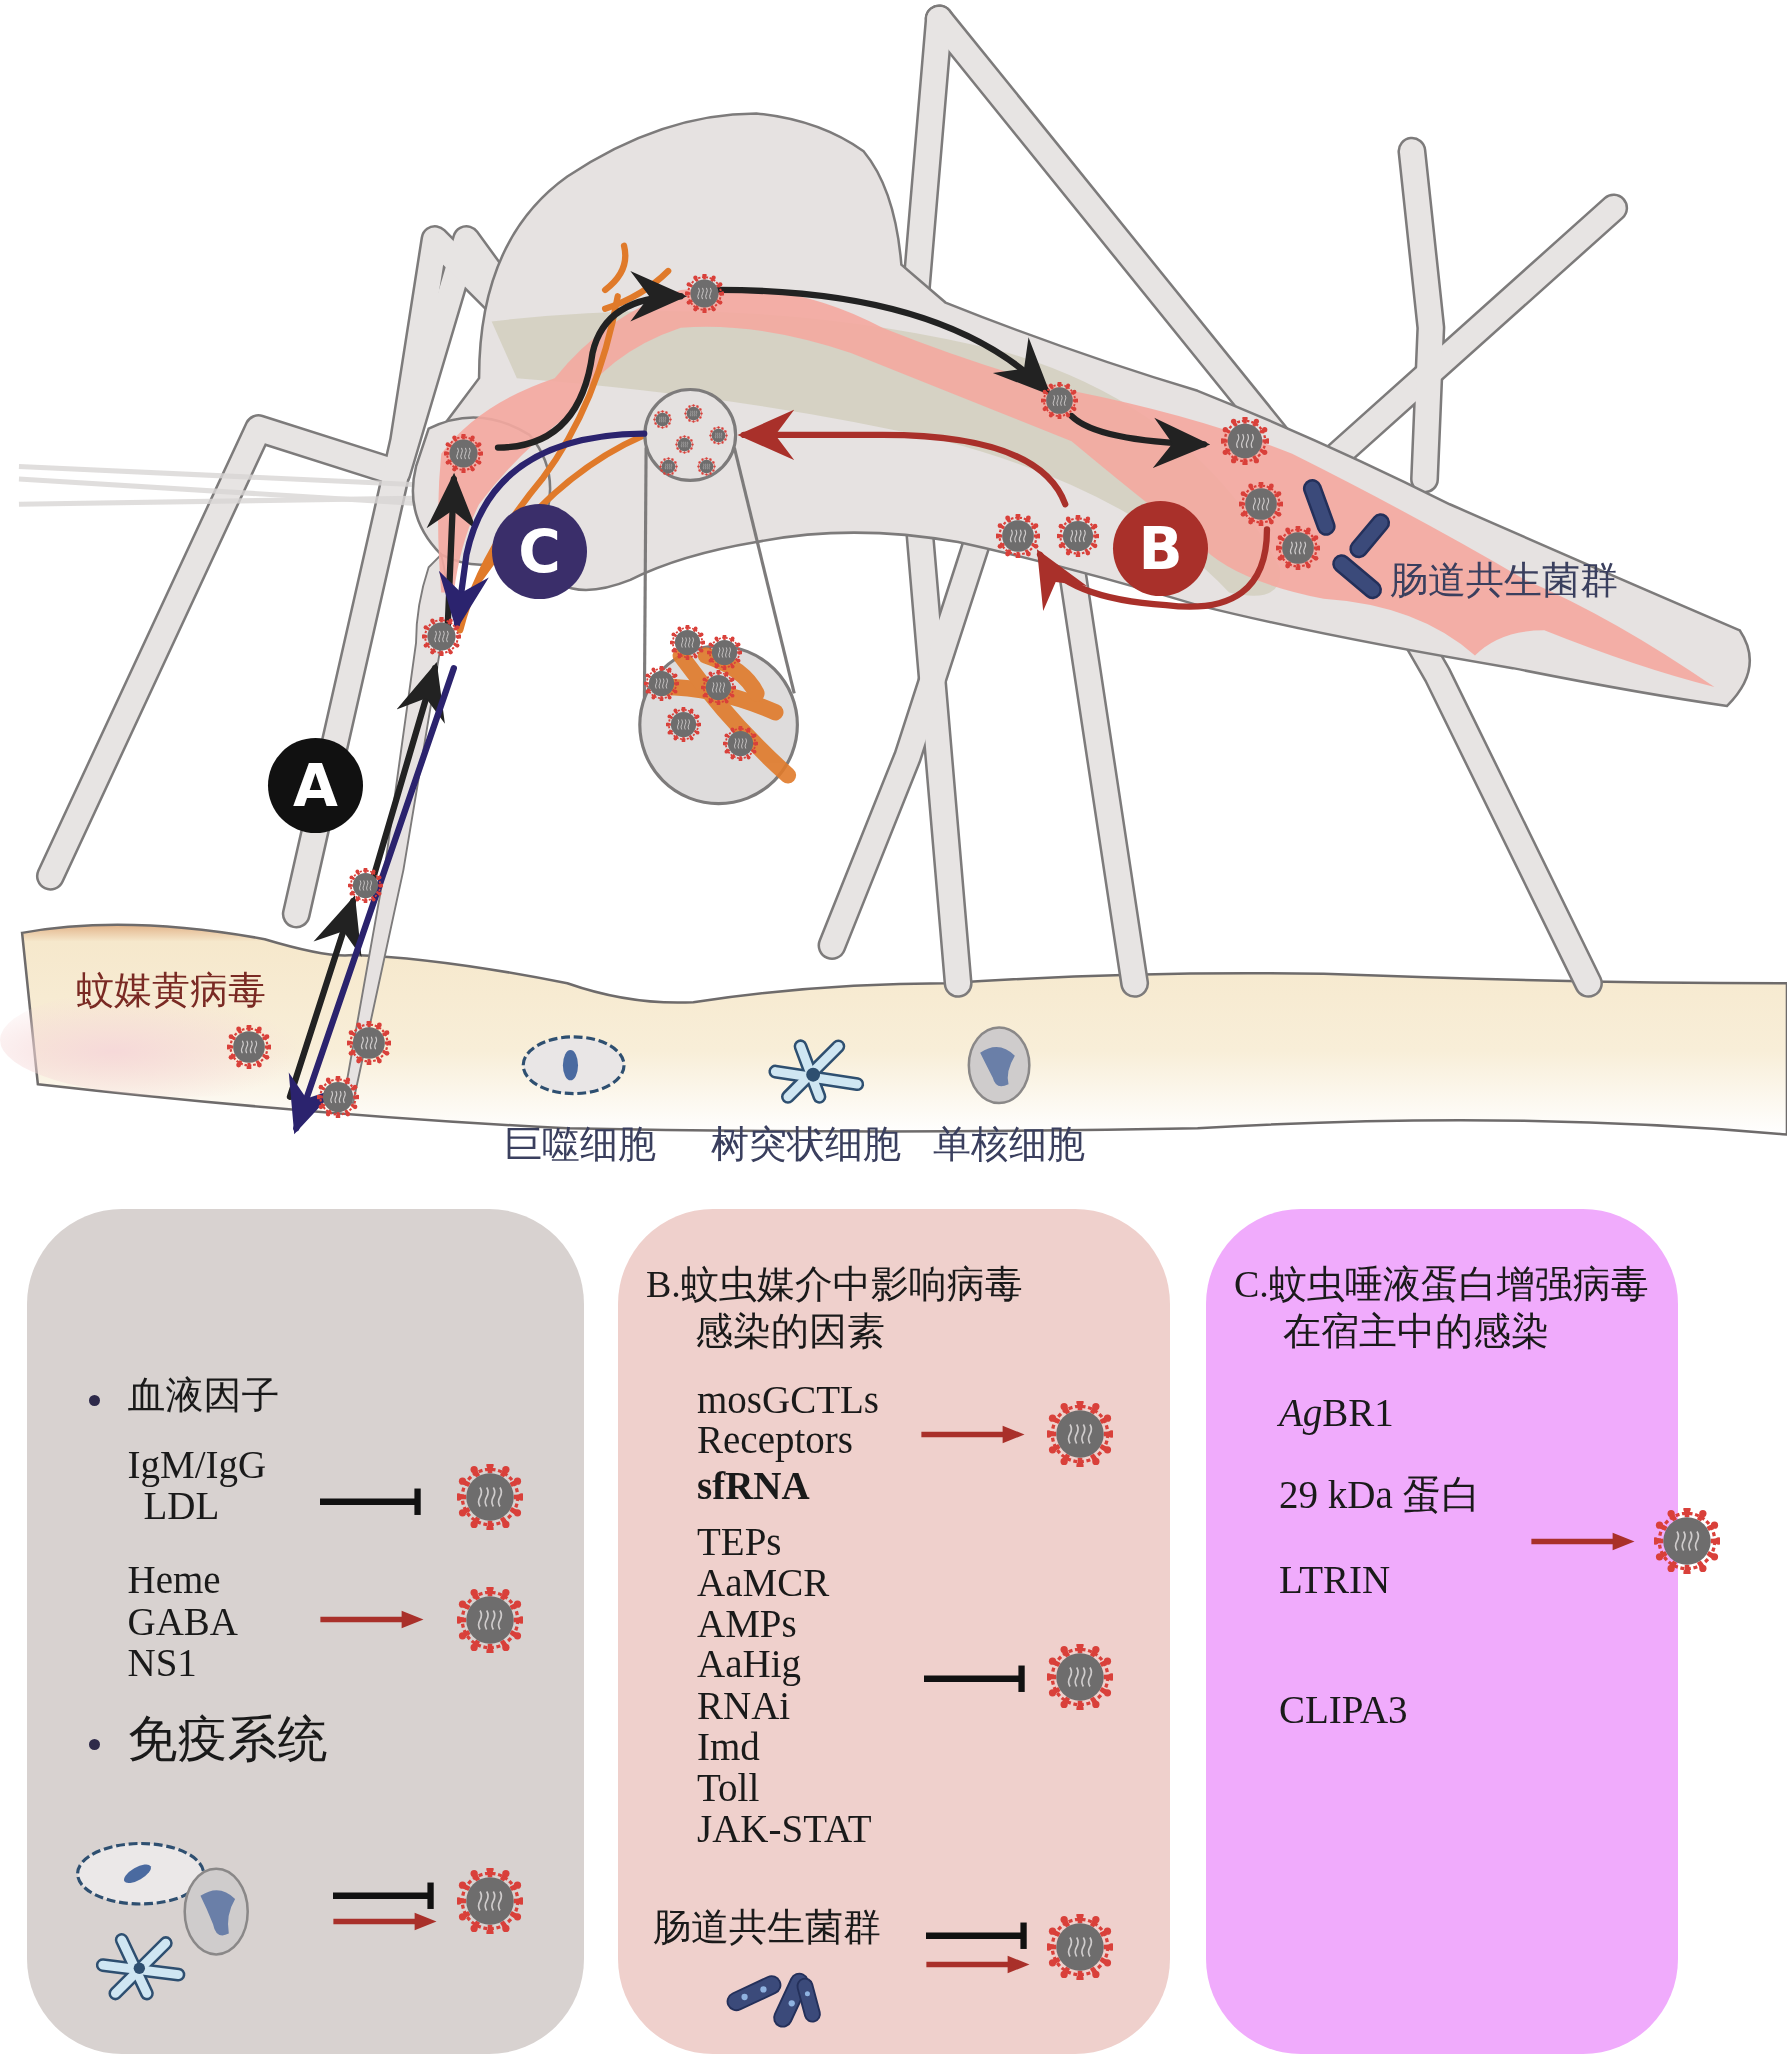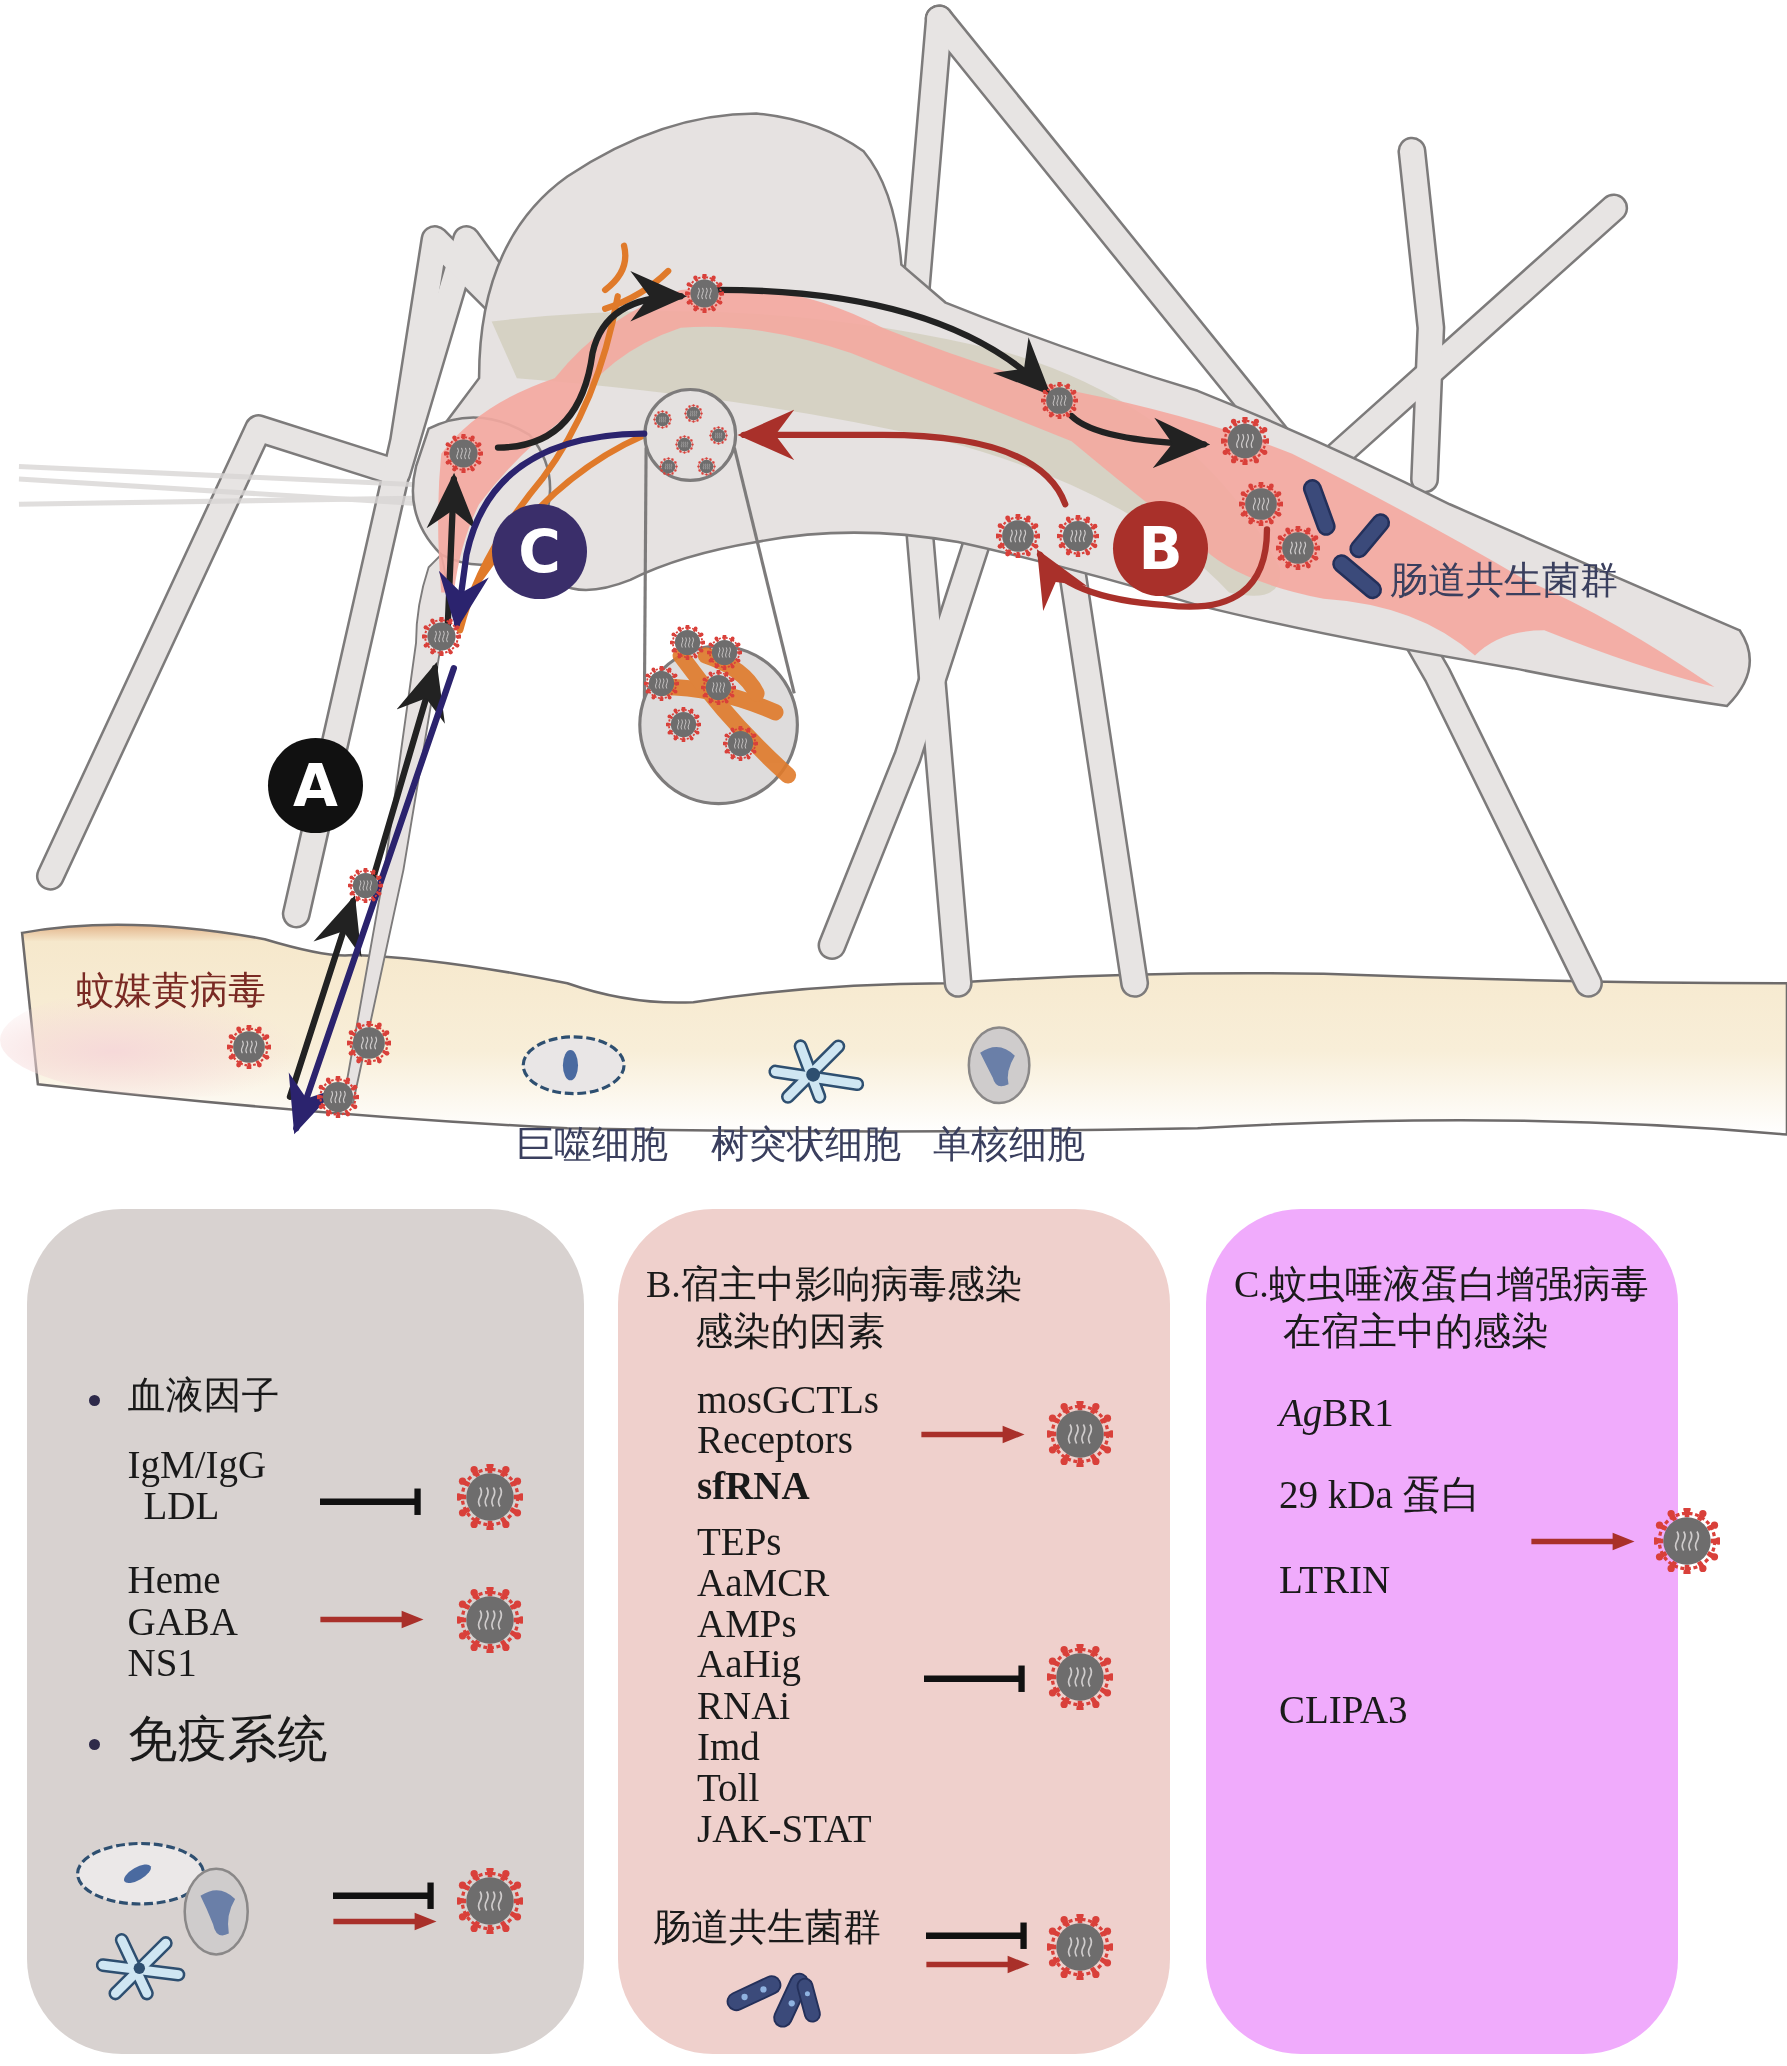--- a/index.html
+++ b/index.html
@@ -965,21 +965,21 @@
   <div class="badge" style="left:1113px;top:501px;background:#a9302a;">
     <span>B</span>
   </div>
   <div class="badge" style="left:492px;top:504px;background:#3a2e6a;">
     <span>C</span>
   </div>
 
   
   <div class="ill-label" style="left:76px;top:965px;color:#7a2a24;">蚊媒黄病毒</div>
   <div class="ill-label" style="left:1390px;top:555px;color:#3a3f5e;">肠道共生菌群</div>
-  <div class="ill-label" style="left:516px;top:1119px;color:#3a3f5e;">巨噬细胞</div>
+  <div class="ill-label" style="left:504px;top:1119px;color:#3a3f5e;">巨噬细胞</div>
   <div class="ill-label" style="left:711px;top:1119px;color:#3a3f5e;">树突状细胞</div>
   <div class="ill-label" style="left:933px;top:1119px;color:#3a3f5e;">单核细胞</div>
 </div>
 
 <div class="panel panel-a">
   <div class="bullet" style="left:62px;top:186px;"></div>
   <div class="item" style="left:101px;top:165px;font-size:38px;">血液因子</div>
 
   <div class="item" style="left:101px;top:235px;">IgM/IgG</div>
   <div class="item" style="left:117px;top:276px;text-align:center;">LDL</div>
@@ -1117,21 +1117,21 @@
         <circle cx="52.5" cy="52.5" r="37.8" fill="#6e6d6d"></circle>
         <path d="M36.624,37.38 q4.536,7.56 0,15.12 q-4.536,7.56 0,15.12" stroke="#cfcccc" stroke-width="2.625" fill="none"></path>
         <path d="M47.208,37.38 q4.536,7.56 0,15.12 q-4.536,7.56 0,15.12" stroke="#cfcccc" stroke-width="2.625" fill="none"></path>
         <path d="M57.792,37.38 q4.536,7.56 0,15.12 q-4.536,7.56 0,15.12" stroke="#cfcccc" stroke-width="2.625" fill="none"></path>
         <path d="M68.376,37.38 q4.536,7.56 0,15.12 q-4.536,7.56 0,15.12" stroke="#cfcccc" stroke-width="2.625" fill="none"></path>
       </svg></div>
 </div>
 
 <div class="panel panel-b">
   <div class="ptitle" style="left:28px;top:52px;">
-    <span>B.</span><span>宿主中影响病毒感染</span><br>
+    <span>B.</span><span>蚊虫媒介中影响病毒</span><br>
     <span style="padding-left:49px;">感染的因素</span>
   </div>
   <div class="item" style="left:79px;top:170px;">mosGCTLs</div>
   <div class="item" style="left:79px;top:210px;">Receptors</div>
   <div class="item" style="left:79px;top:256px;font-weight:bold;">sfRNA</div>
   <div class="arrow promote" style="left:303px;top:213px;"><svg width="107" height="25" viewBox="0 0 170 40">
         <line x1="0" y1="20" x2="135" y2="20" stroke="#a9302a" stroke-width="9"></line>
         <path d="M130,6 L165,20 L130,34 Z" fill="#a9302a"></path>
       </svg></div>
   <div class="virus-slot" style="position:absolute;left:429px;top:192px;"><svg width="66" height="66" viewBox="0 0 105 105">

